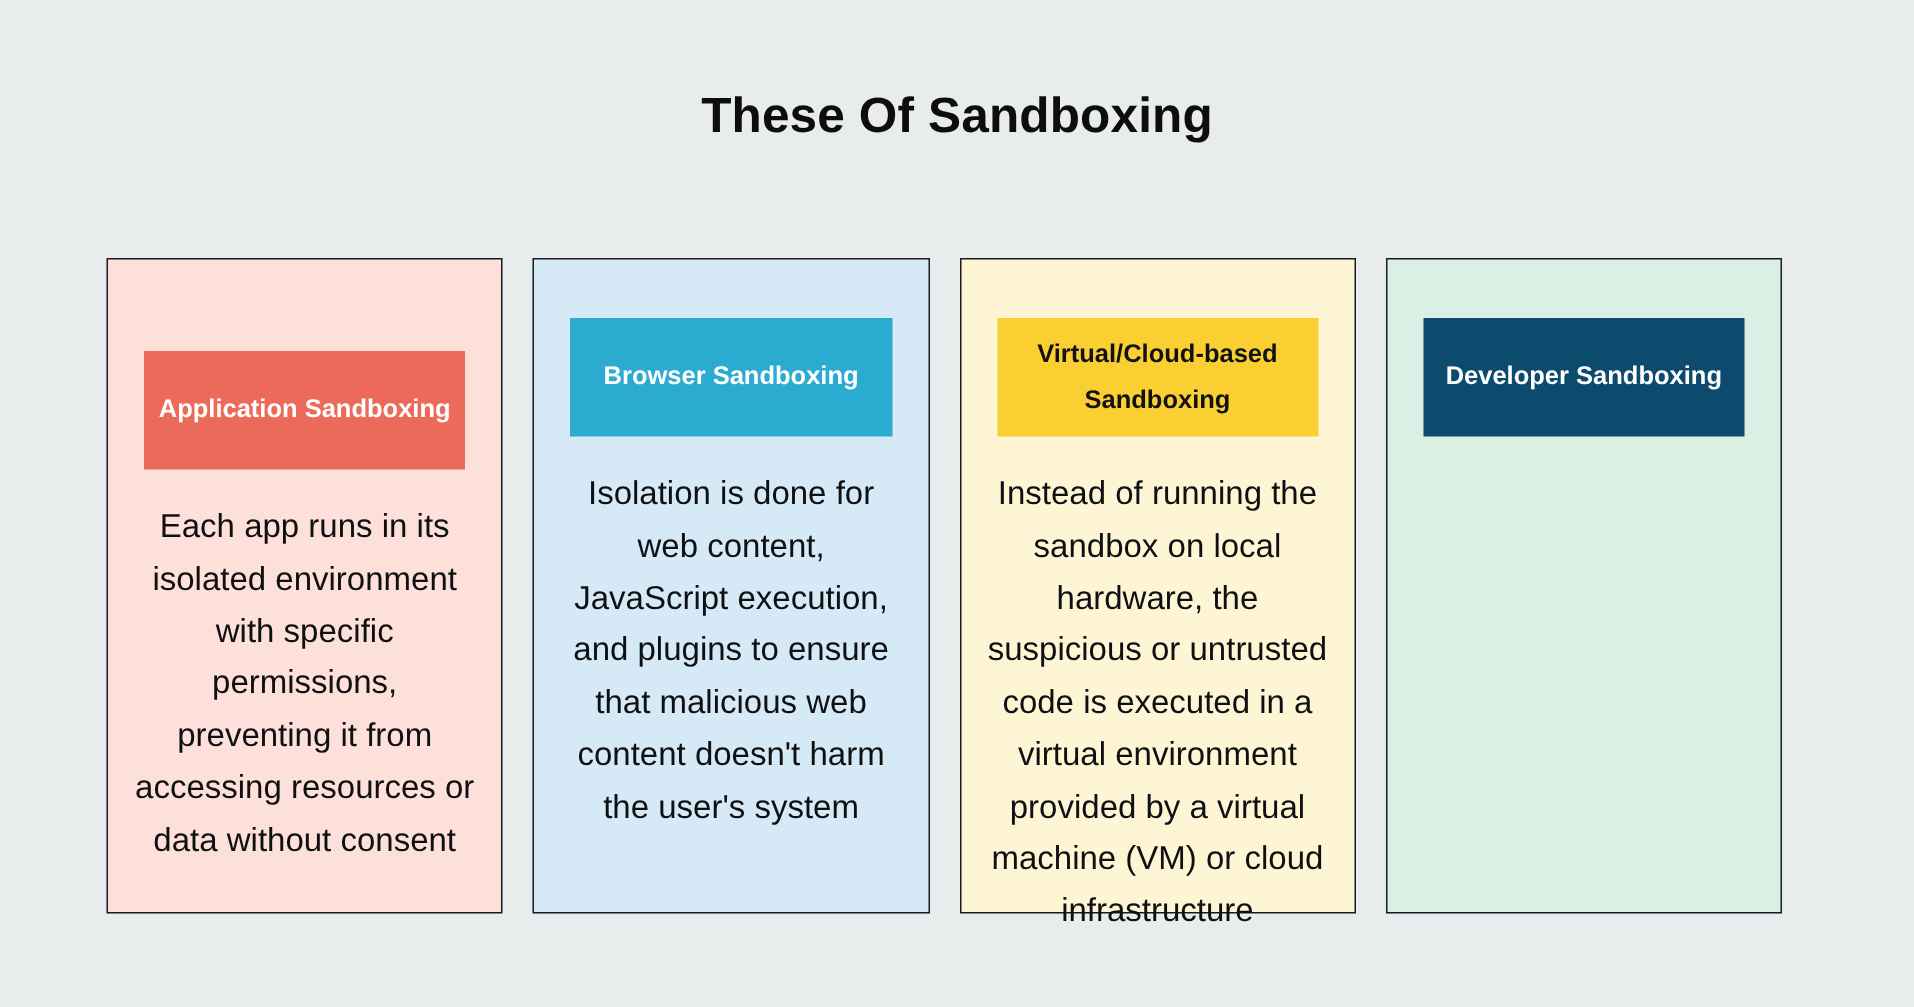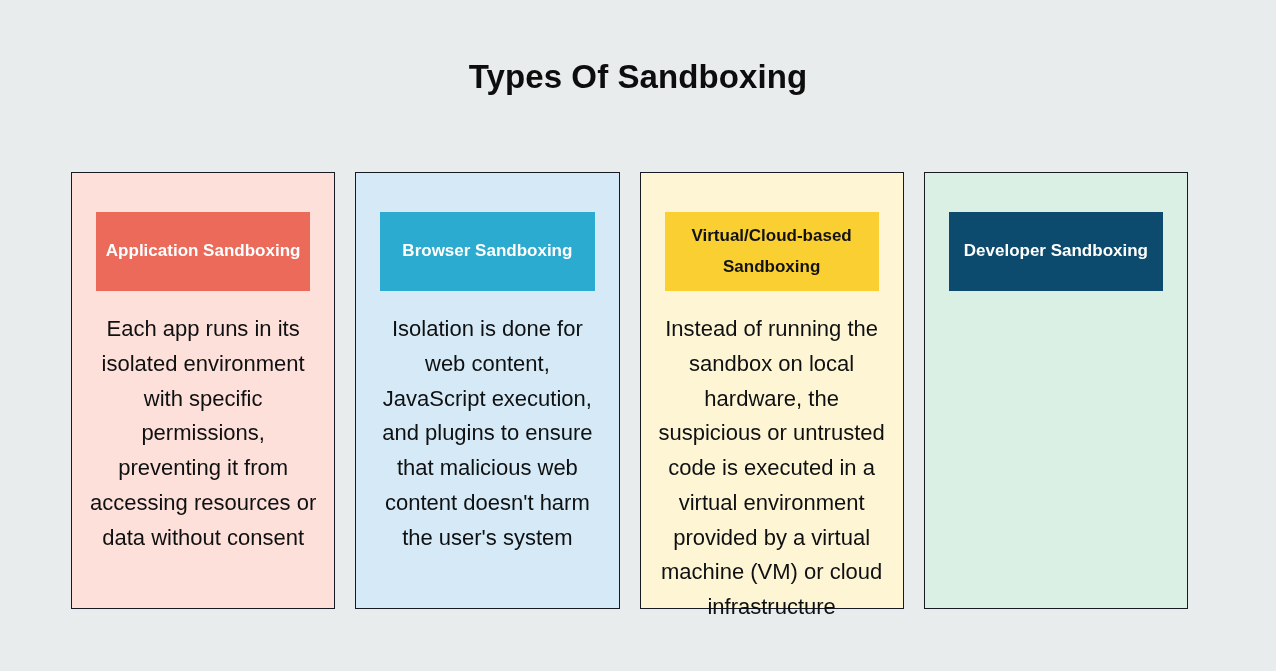--- a/index.html
+++ b/index.html
@@ -72,40 +72,40 @@
     width: calc(100% - 26px);
     text-align: center;
     font-size: 22px;
     line-height: 1.58;
     color: #0f1012;
     padding: 0 4px;
   }
 
   
   .card-1 { background: #fde0da; }
-  .card-1 .card-header { background: #ec6a5a; color: #ffffff; }
+  .card-1 .card-header { background: #ec6a5a; color: #ffffff; margin-top: 22px; }
 
   
   .card-2 { background: #d5eaf6; }
   .card-2 .card-header { background: #2cabd0; color: #ffffff; }
 
   
   .card-3 { background: #fef5d5; }
   .card-3 .card-header { background: #f9cf32; color: #121212; }
 
   
   .card-4 { background: #dbf0e4; }
   .card-4 .card-header { background: #0c4a6e; color: #ffffff; }
 </style>
 </head>
 <body>
 
 <div class="page">
 
-  <h1 class="page-title">Types Of Sandboxing</h1>
+  <h1 class="page-title">These Of Sandboxing</h1>
 
   <div class="cards">
 
     <div class="card card-1">
       <div class="card-header">Application Sandboxing</div>
       <div class="card-body">Each app runs in its isolated environment with specific permissions, preventing it from accessing resources or data without consent</div>
     </div>
 
     <div class="card card-2">
       <div class="card-header">Browser Sandboxing</div>

